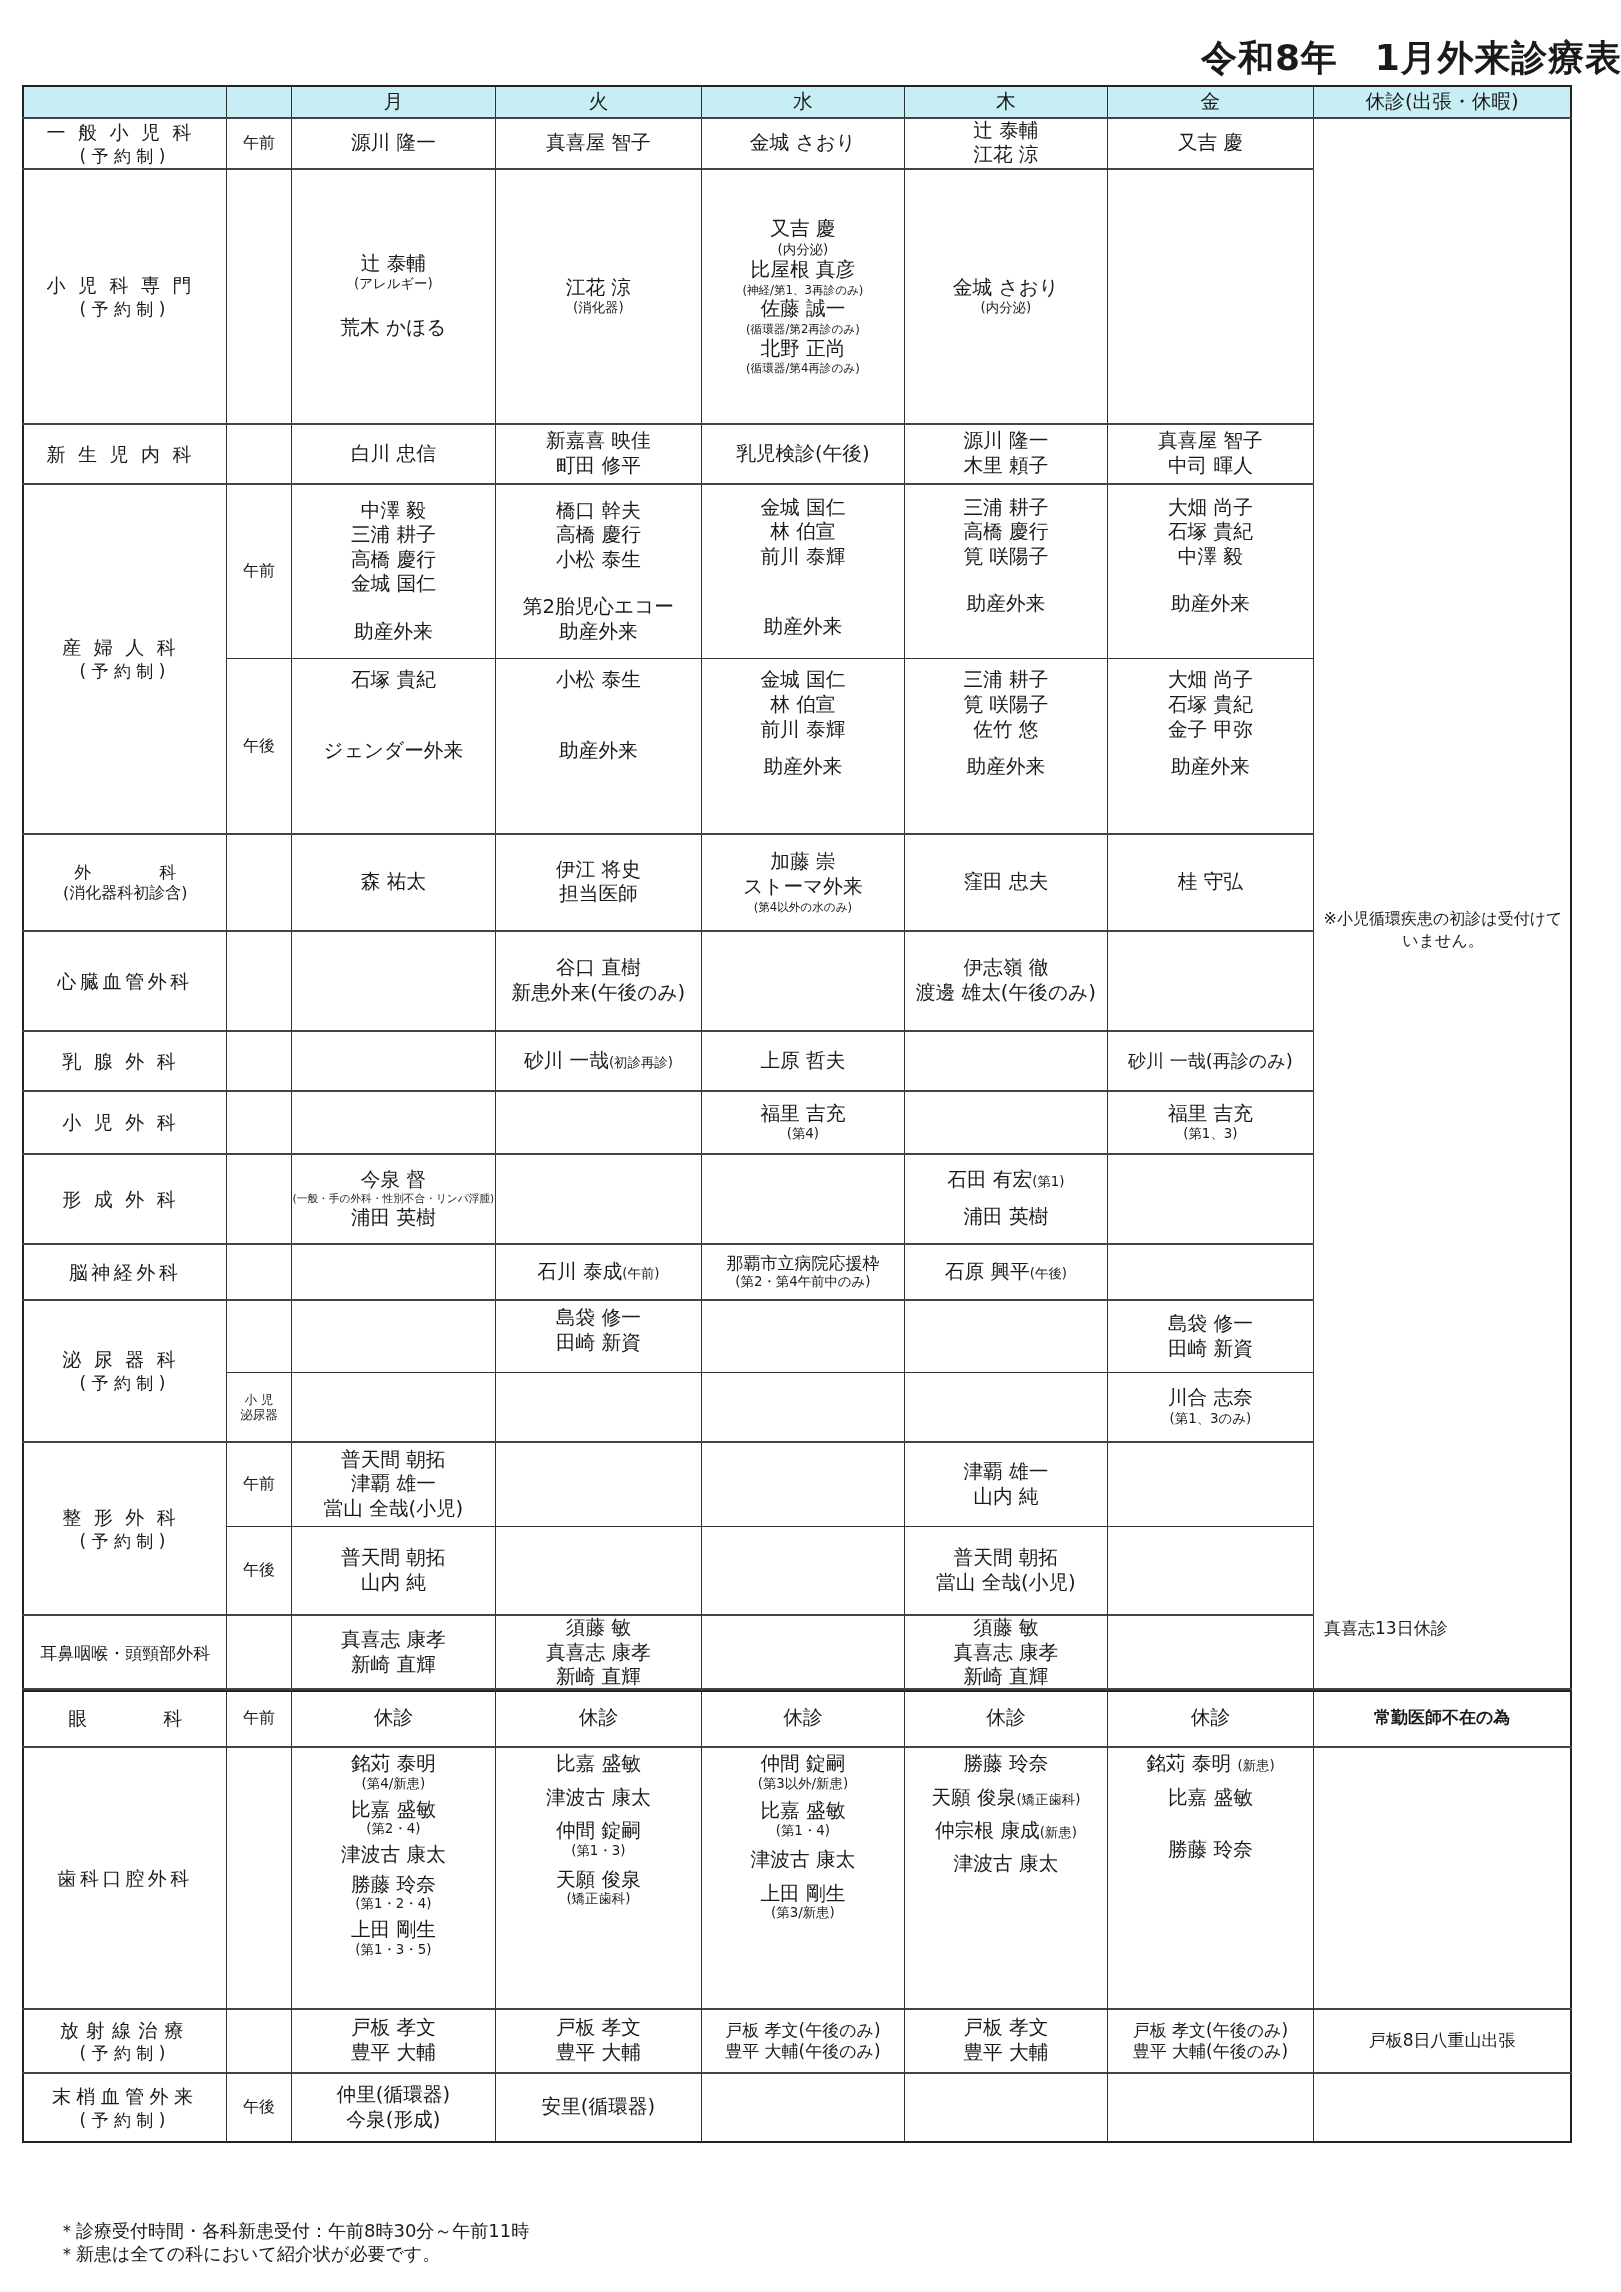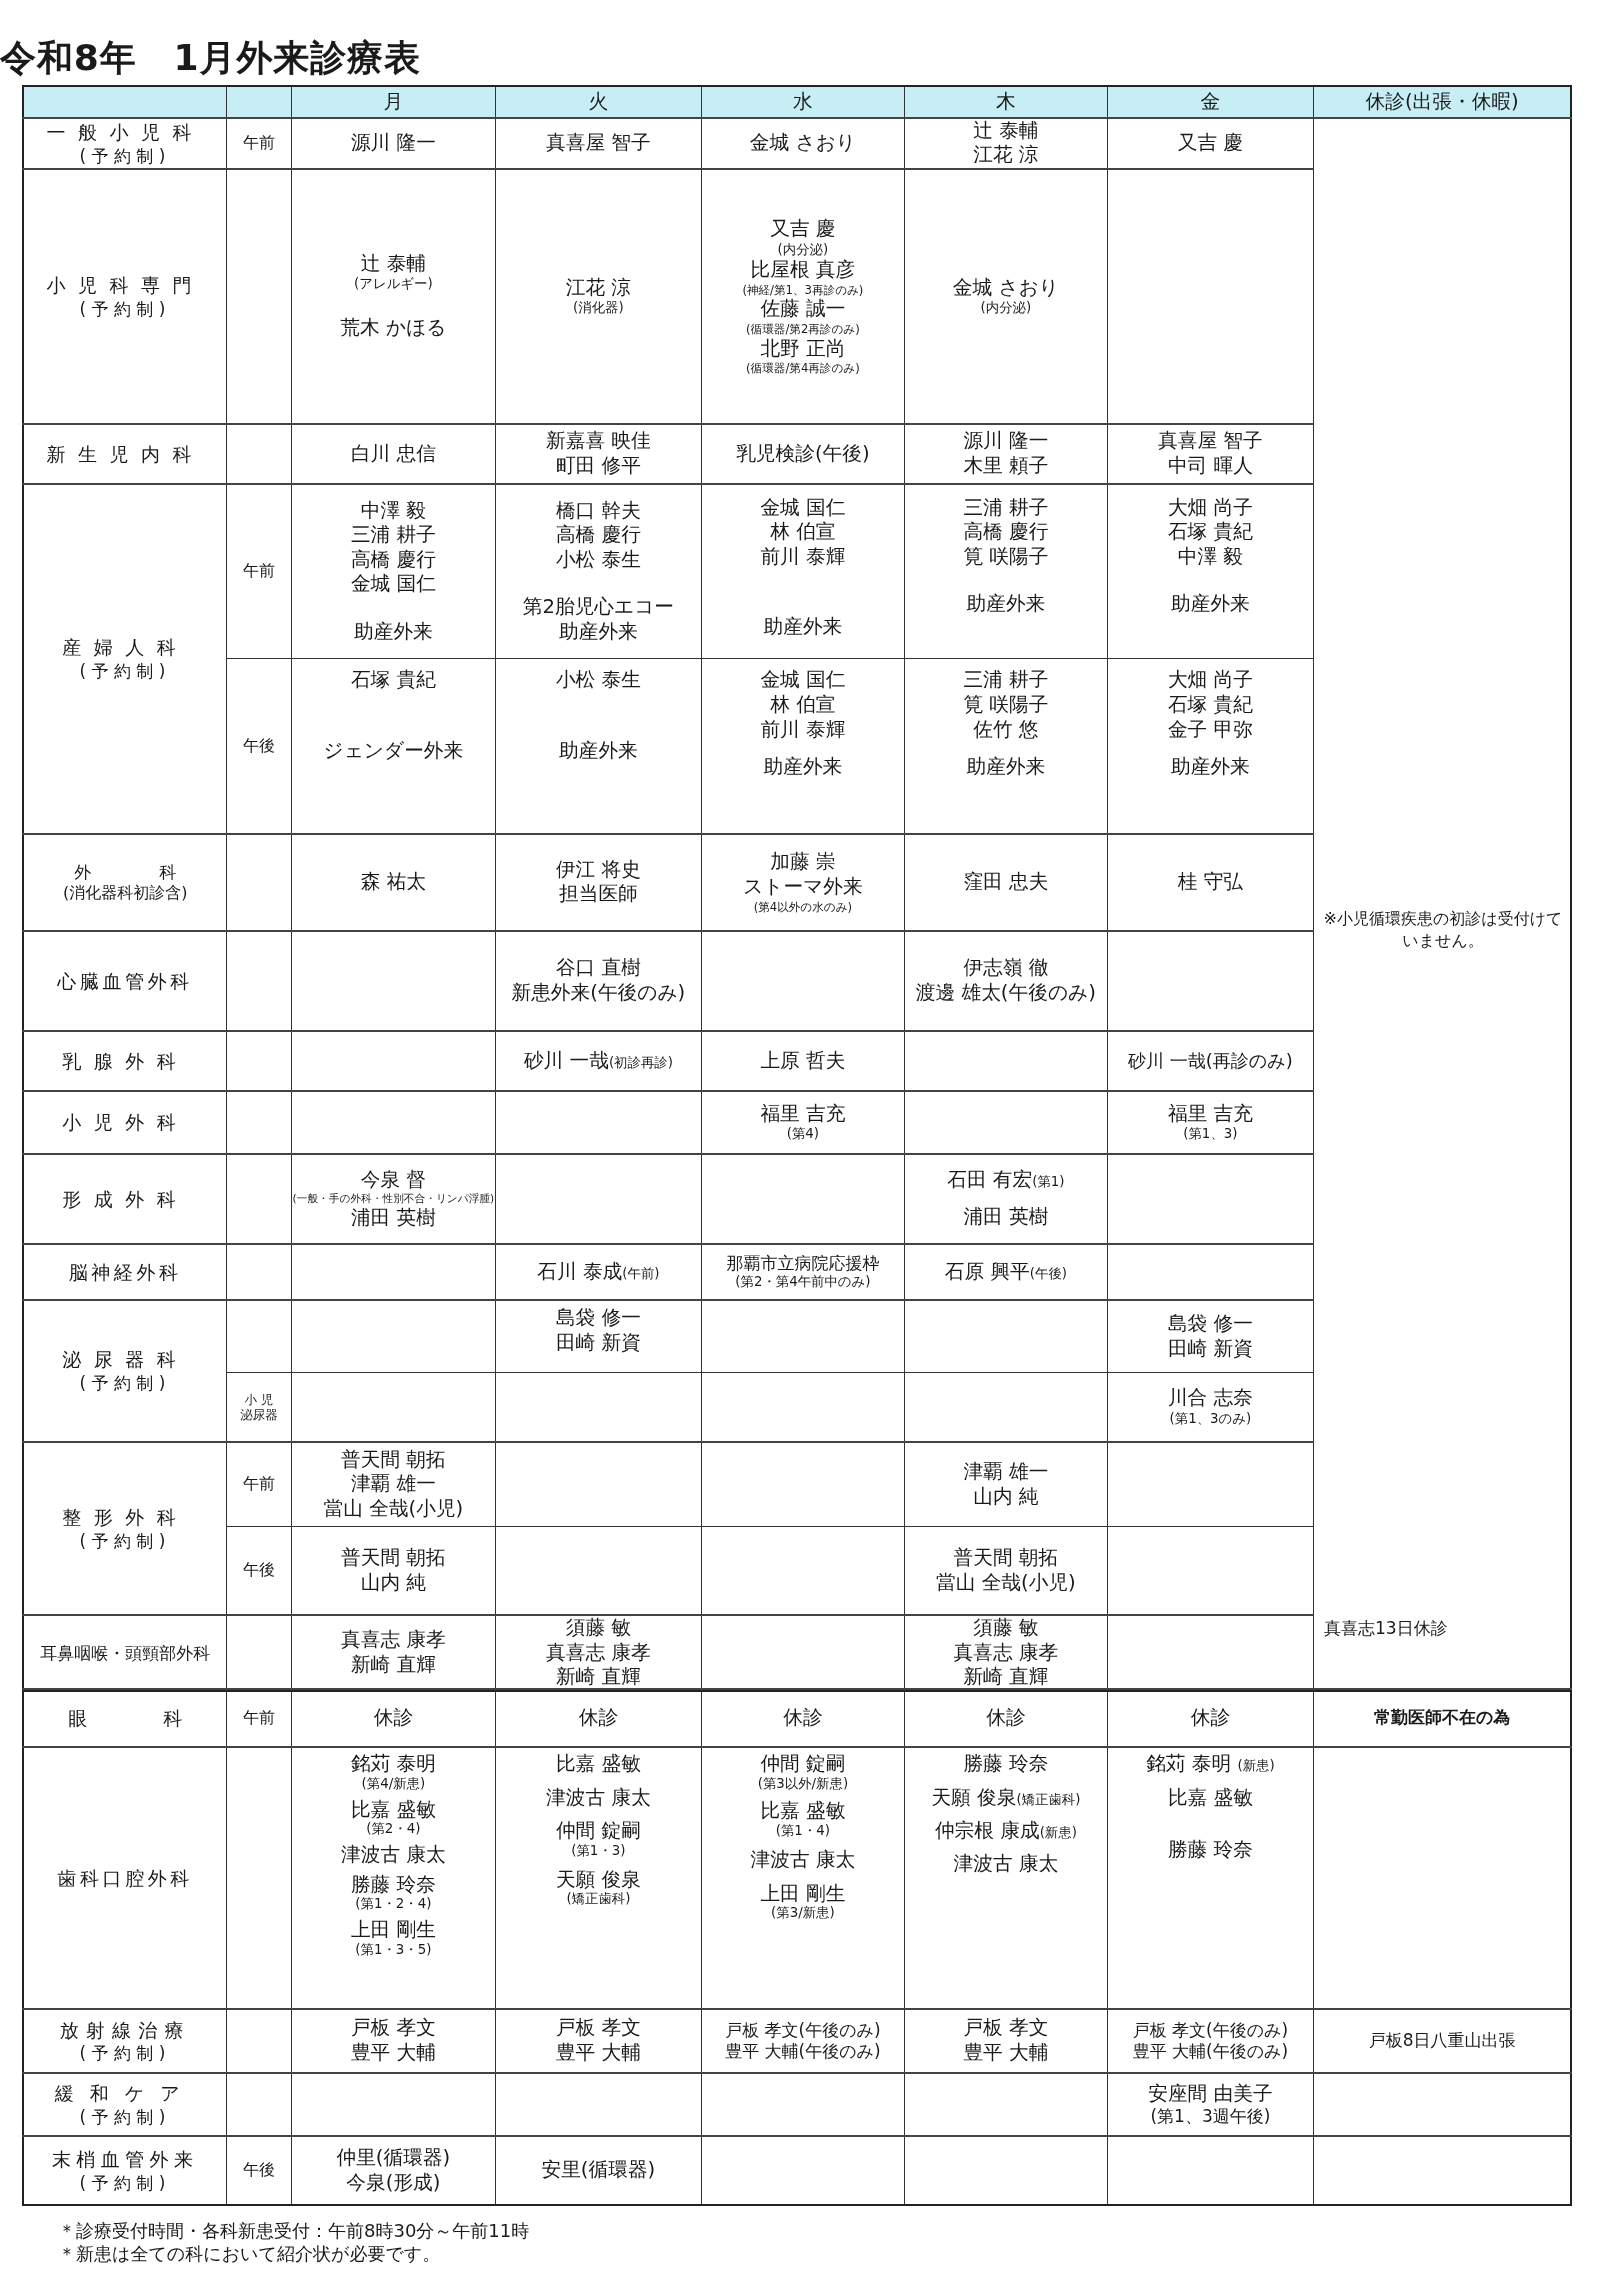--- a/index.html
+++ b/index.html
@@ -1,17 +1,17 @@
 <!DOCTYPE html>
 <html style="font-size:14.3px"><head>
 <meta charset="utf-8">
 <style>
   html, body { margin: 0; padding: 0; background: #ffffff; }
   body { width: 1622px; height: 2293px; position: relative; font-family: "DejaVu Sans", "Liberation Sans", sans-serif; color: #1a1a1a; overflow: hidden; }
-  .title { position: absolute; top: 34px; left: 0; width: 1622px; text-align: left; font-size: 36px; font-weight: bold; letter-spacing: 0.9px; }
+  .title { position: absolute; top: 34px; left: 0; width: 1622px; text-align: right; font-size: 36px; font-weight: bold; letter-spacing: 0.9px; }
   table.sched { position: absolute; left: 22.4px; top: 85px; width: 1549px; border-collapse: collapse; table-layout: fixed; border: 2.7px solid #222; }
   table.sched td, table.sched th { border: 1.3px solid #333; padding: 0; text-align: center; vertical-align: middle; font-weight: normal; overflow: hidden; }
   table.sched tr.major > td { border-top: 2.7px solid #444; }
   th.h { background: #c8eef5; height: 29.6px; font-size: 19.7px; }
   td.dept { text-align: center; font-size: 19px; line-height: 1.3; padding: 0 3.6px; }
   td.dept .dname { display: block; letter-spacing: 12.5px; }
   td.dept .dname.wide { letter-spacing: 3.6px; }
   td.dept .dname.tight { letter-spacing: 0; font-size: 17px; }
   td.dept .dsub { display: block; font-size: 17px; letter-spacing: 5.4px; }
   td.sess { font-size: 16px; border-right: 1.3px dashed #555 !important; }
@@ -520,36 +520,20 @@
           <span class="ln">戸板 孝文</span>
           <span class="ln">豊平 大輔</span>
         </td>
       <td class="c" style="font-size:17px;">
           <span class="ln">戸板 孝文(午後のみ)</span>
           <span class="ln">豊平 大輔(午後のみ)</span>
         </td>
       <td class="rest">戸板8日八重山出張</td>
     </tr>
 
-    <tr class="major" style="height:63px">
-      <td class="dept">
-        <span class="dname" style="letter-spacing:16px;">緩和ケア</span>
-        <span class="dsub">(予約制)</span>
-      </td>
-      <td class="sess"></td>
-      <td class="c"></td>
-      <td class="c"></td>
-      <td class="c"></td>
-      <td class="c"></td>
-      <td class="c">
-          <span class="ln">安座間 由美子</span>
-          <span class="ln" style="font-size:17px;">(第1、3週午後)</span>
-        </td>
-      <td class="rest"></td>
-    </tr>
 
     <tr class="major" style="height:69px">
       <td class="dept">
         <span class="dname" style="letter-spacing:5.4px;">末梢血管外来</span>
         <span class="dsub">(予約制)</span>
       </td>
       <td class="sess">午後</td>
       <td class="c">
           <span class="ln">仲里(循環器)</span>
           <span class="ln">今泉(形成)</span>

